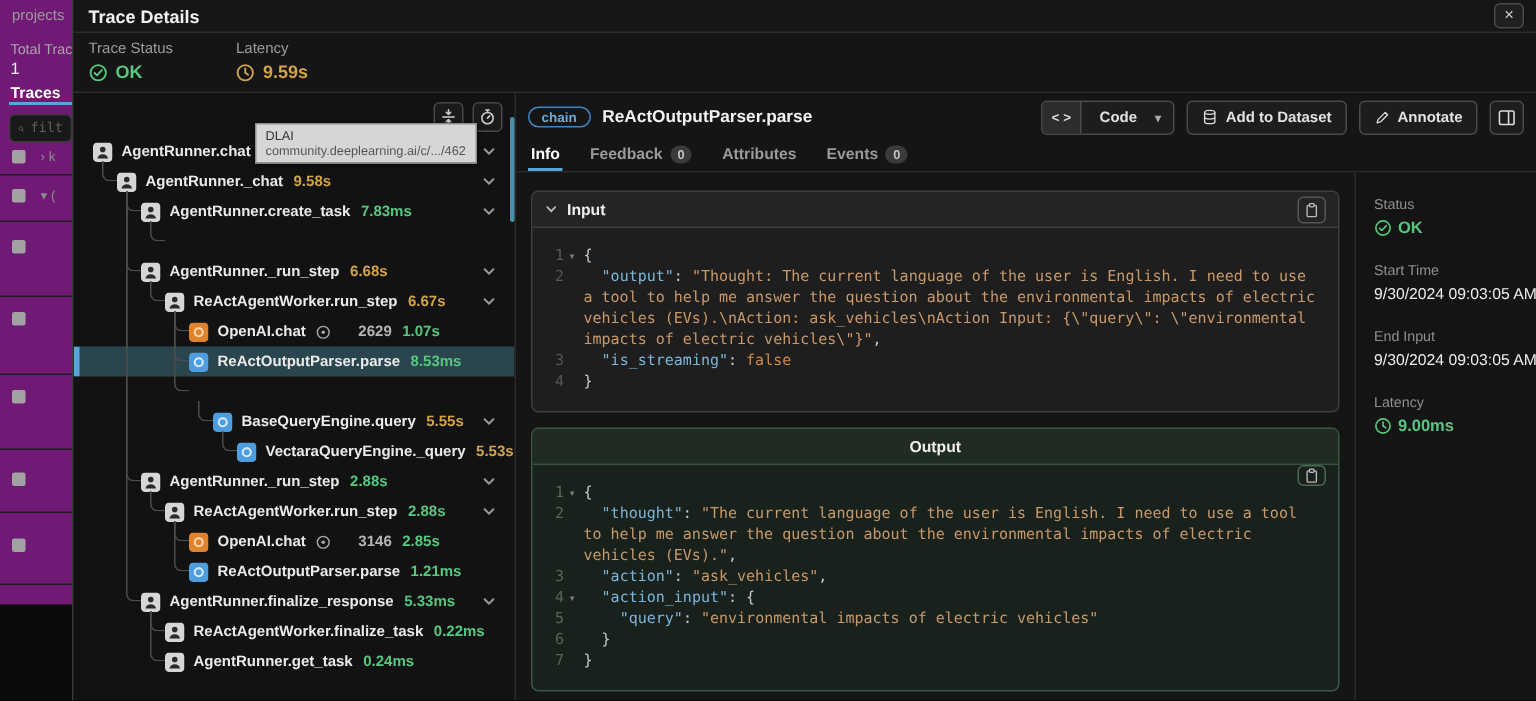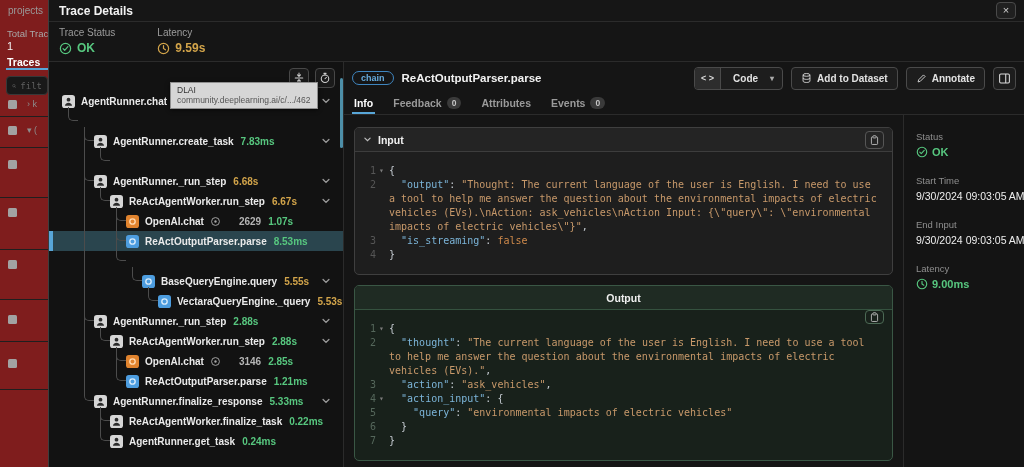--- a/index.html
+++ b/index.html
@@ -1,21 +1,21 @@
 <!DOCTYPE html>
 <html><head>
 <meta charset="utf-8">
 <style>
   * { margin:0; padding:0; box-sizing:border-box; }
   html,body { background:#000; }
   .app { position:relative; width:1024px; height:467px; overflow:hidden;
          background:#0a0a0a; font-family:"Liberation Sans", sans-serif; color:#e8e8e8; }
 
   
-  .backdrop { position:absolute; left:0; top:0; width:48px; height:467px; background:#7f1d1d; overflow:hidden; }
+  .backdrop { position:absolute; left:0; top:0; width:48px; height:403px; background:#701a75; overflow:hidden; }
   .bc { position:absolute; left:8px; top:5px; font-size:10px; color:#9a9a9a; white-space:nowrap; }
   .tt-label { position:absolute; left:7px; top:28px; font-size:9.5px; color:#a8a8a8; white-space:nowrap; }
   .tt-value { position:absolute; left:7px; top:40px; font-size:11px; color:#f0f0f0; }
   .traces-tab { position:absolute; left:7px; top:56px; font-size:10.5px; font-weight:700; color:#fff; white-space:nowrap; }
   .traces-underline { position:absolute; left:6px; top:68px; width:42px; height:2px; background:#58a6d8; }
   .search { position:absolute; left:6px; top:76px; width:42px; height:19px; background:#191919;
             border:1px solid #383838; border-radius:4px; display:flex; align-items:center; gap:4px;
             padding:0 5px; overflow:hidden; }
   .search span { font-family:"DejaVu Sans Mono", monospace; font-size:9px; color:#5f5f5f; white-space:nowrap; }
   .bd-sep { position:absolute; left:0; width:48px; height:1px; background:#1f1f1f; }
@@ -222,20 +222,36 @@
                 </svg>
               </span>
               <span class="node-name">AgentRunner.chat</span>
               <span class="node-lat lat-amber">9.59s</span>
               <span class="row-chevron">
                 <svg width="10" height="10" viewBox="0 0 12 12">
                   <path d="M2.5 4.2L6 7.7l3.5-3.5" fill="none" stroke="#9a9a9a" stroke-width="1.6" stroke-linecap="round"></path>
                 </svg>
               </span>
             </div>
+            <div class="tree-row" style="top: 20px; padding-left: 29px;">
+              <span class="node-icon">
+                <svg width="13" height="13" viewBox="0 0 16 16">
+                  <rect width="16" height="16" rx="3.5" fill="#d6d6d6"></rect>
+                  <circle cx="8" cy="5.8" r="2.3" fill="#2b2b2b"></circle>
+                  <path d="M3.6 13.2c.6-2.6 2.4-3.6 4.4-3.6s3.8 1 4.4 3.6z" fill="#2b2b2b"></path>
+                </svg>
+              </span>
+              <span class="node-name">AgentRunner._chat</span>
+              <span class="node-lat lat-amber">9.58s</span>
+              <span class="row-chevron">
+                <svg width="10" height="10" viewBox="0 0 12 12">
+                  <path d="M2.5 4.2L6 7.7l3.5-3.5" fill="none" stroke="#9a9a9a" stroke-width="1.6" stroke-linecap="round"></path>
+                </svg>
+              </span>
+            </div>
             <div class="tree-row" style="top: 40px; padding-left: 45px;">
               <span class="node-icon">
                 <svg width="13" height="13" viewBox="0 0 16 16">
                   <rect width="16" height="16" rx="3.5" fill="#d6d6d6"></rect>
                   <circle cx="8" cy="5.8" r="2.3" fill="#2b2b2b"></circle>
                   <path d="M3.6 13.2c.6-2.6 2.4-3.6 4.4-3.6s3.8 1 4.4 3.6z" fill="#2b2b2b"></path>
                 </svg>
               </span>
               <span class="node-name">AgentRunner.create_task</span>
               <span class="node-lat lat-green">7.83ms</span>

